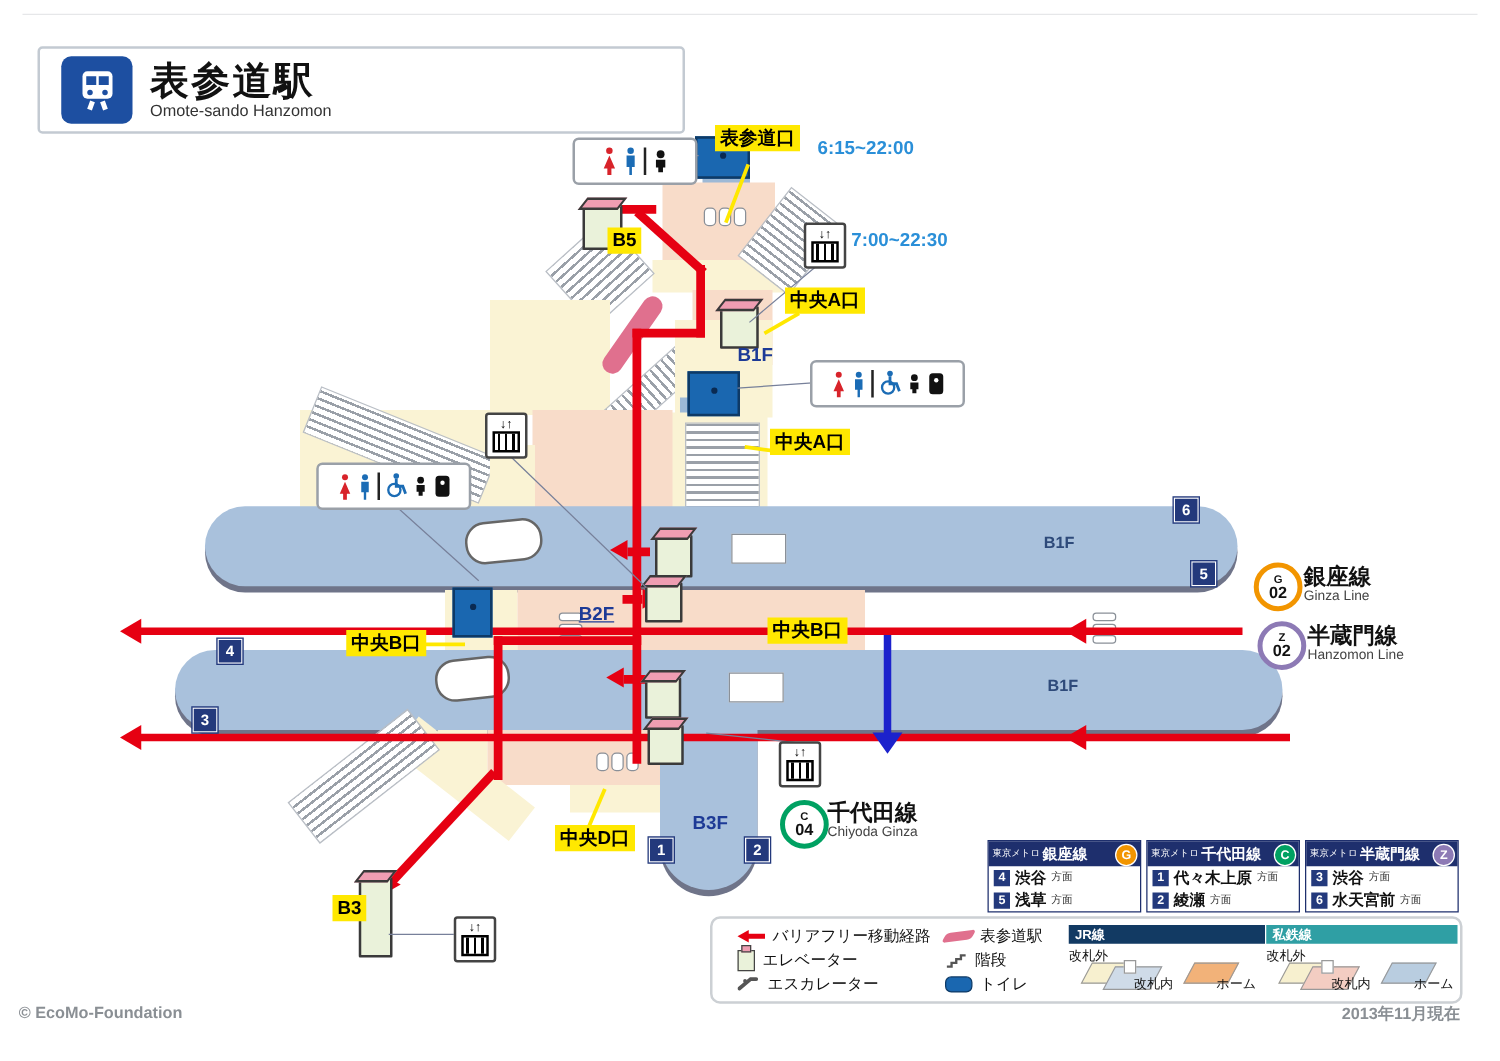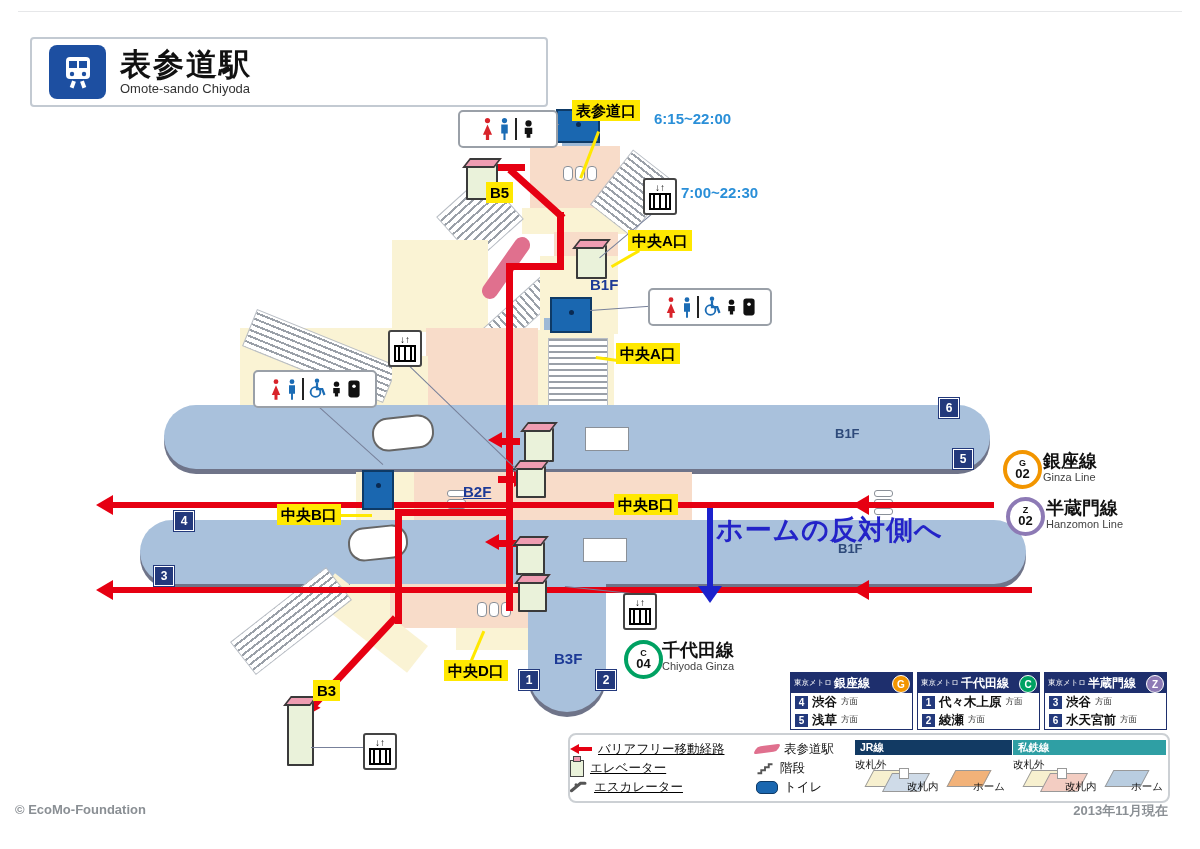--- a/index.html
+++ b/index.html
@@ -86,21 +86,21 @@
         <rect x="11" y="9" width="8" height="7" fill="#1d4fa1"></rect>
         <rect x="21" y="9" width="8" height="7" fill="#1d4fa1"></rect>
         <circle cx="14" cy="22" r="2.2" fill="#1d4fa1"></circle>
         <circle cx="26" cy="22" r="2.2" fill="#1d4fa1"></circle>
         <rect x="13" y="29" width="4" height="7" fill="#fff" transform="rotate(20 15 32)"></rect>
         <rect x="23" y="29" width="4" height="7" fill="#fff" transform="rotate(-20 25 32)"></rect>
       </svg>
     </div>
     <div class="hdr-text">
       <div class="hdr-title">表参道駅</div>
-      <div class="hdr-sub">Omote-sando Chiyoda</div>
+      <div class="hdr-sub">Omote-sando Hanzomon</div>
     </div>
   </div>
 
   <div class="abs bluecorr" style="left:562px;top:112px;width:38px;height:148px;"></div>
   <div class="abs pink" style="left:530px;top:146px;width:90px;height:64px;"></div>
   <div class="abs cream" style="left:522px;top:208px;width:106px;height:26px;"></div>
   <div class="abs stairs" style="left:448px;top:188px;width:62px;height:58px;transform:rotate(-42deg);"></div>
   <div class="abs stairs" style="left:606px;top:158px;width:50px;height:68px;transform:rotate(38deg);"></div>
   <div class="abs cream" style="left:392px;top:240px;width:96px;height:92px;"></div>
   <div class="abs stairs" style="left:520px;top:240px;width:26px;height:120px;transform:rotate(48deg);"></div>
@@ -162,21 +162,20 @@
 
   <div class="abs redline" style="left:502px;top:438px;width:18px;height:7px;"></div>
   <div class="abs red-tri-l" style="left:488px;top:432px;border-top-width:8px;border-bottom-width:8px;border-right-width:14px;"></div>
   <div class="abs redline" style="left:499px;top:540px;width:18px;height:7px;"></div>
   <div class="abs red-tri-l" style="left:485px;top:534px;border-top-width:8px;border-bottom-width:8px;border-right-width:14px;"></div>
   <div class="abs redline" style="left:498px;top:476px;width:16px;height:7px;"></div>
   <div class="abs red-tri-r" style="left:514px;top:471px;"></div>
 
   <div class="abs bline" style="left:707px;top:508px;width:6px;height:80px;"></div>
   <div class="abs blue-tri-d" style="left:698px;top:586px;"></div>
-  <div class="abs note-blue" style="left:716px;top:512px;">ホームの反対側へ</div>
 
   <div class="abs elev3d" style="left:466px;top:164px;width:28px;height:32px;"></div>
   <div class="abs elev3d" style="left:576px;top:245px;width:27px;height:30px;"></div>
   <div class="abs elev3d" style="left:524px;top:428px;width:26px;height:30px;"></div>
   <div class="abs elev3d" style="left:516px;top:466px;width:26px;height:28px;"></div>
   <div class="abs elev3d" style="left:516px;top:542px;width:25px;height:29px;"></div>
   <div class="abs elev3d" style="left:518px;top:580px;width:25px;height:28px;"></div>
   <div class="abs elev3d" style="left:287px;top:702px;width:23px;height:60px;"></div>
 
   <div class="abs blue-sq" style="left:556px;top:109px;width:40px;height:30px;">
@@ -287,21 +286,21 @@
   <div class="abs ylabel" style="left:572px;top:100px;">表参道口</div>
   <div class="abs timetxt" style="left:654px;top:110px;">6:15~22:00</div>
   <div class="abs ylabel" style="left:486px;top:182px;">B5</div>
   <div class="abs ylabel" style="left:628px;top:230px;">中央A口</div>
   <div class="abs floorlbl" style="left:590px;top:276px;">B1F</div>
   <div class="abs ylabel" style="left:616px;top:343px;">中央A口</div>
   <div class="abs floorlbl" style="left:463px;top:483px;text-decoration:underline;">B2F</div>
   <div class="abs ylabel" style="left:277px;top:504px;">中央B口</div>
   <div class="abs ylabel" style="left:614px;top:494px;">中央B口</div>
   <div class="abs ylabel" style="left:444px;top:660px;">中央D口</div>
-  <div class="abs ylabel" style="left:266px;top:680px;margin-left:47px;">B3</div>
+  <div class="abs ylabel" style="left:266px;top:716px;">B3</div>
   <div class="abs floorlbl-plat" style="left:835px;top:426px;">B1F</div>
   <div class="abs floorlbl-plat" style="left:838px;top:541px;">B1F</div>
   <div class="abs floorlbl" style="left:554px;top:650px;">B3F</div>
 
   <div class="abs numbadge" style="left:939px;top:398px;">6</div>
   <div class="abs numbadge" style="left:953px;top:449px;">5</div>
   <div class="abs numbadge" style="left:174px;top:511px;">4</div>
   <div class="abs numbadge" style="left:154px;top:566px;">3</div>
   <div class="abs numbadge" style="left:519px;top:670px;">1</div>
   <div class="abs numbadge" style="left:596px;top:670px;">2</div>
@@ -377,21 +376,21 @@
         <span class="sfx">方面</span>
       </div>
     <div class="drow">
         <span class="dnum">6</span>
         <span class="dest">水天宮前</span>
         <span class="sfx">方面</span>
       </div>
   </div>
 
   <div class="abs legend">
-    <div class="lg-col" style="left:0;text-decoration:underline;">
+    <div class="lg-col" style="left:20px;">
       <div class="lg-row">
         <span style="position:relative;width:22px;height:10px;">
             <span style="position:absolute;left:7px;top:3px;width:15px;height:4px;background:#e60012;"></span>
             <span style="position:absolute;left:0;top:0;width:0;height:0;border-top:5px solid transparent;border-bottom:5px solid transparent;border-right:9px solid #e60012;"></span>
           </span>
         <span class="lg-txt">バリアフリー移動経路</span>
       </div>
       <div class="lg-row">
         <span style="position:relative;width:12px;height:15px;background:#eaf2da;border:1.5px solid #444;">
             <span style="position:absolute;left:2px;top:-5px;width:6px;height:4px;background:#ef9db2;border:1px solid #444;"></span>

